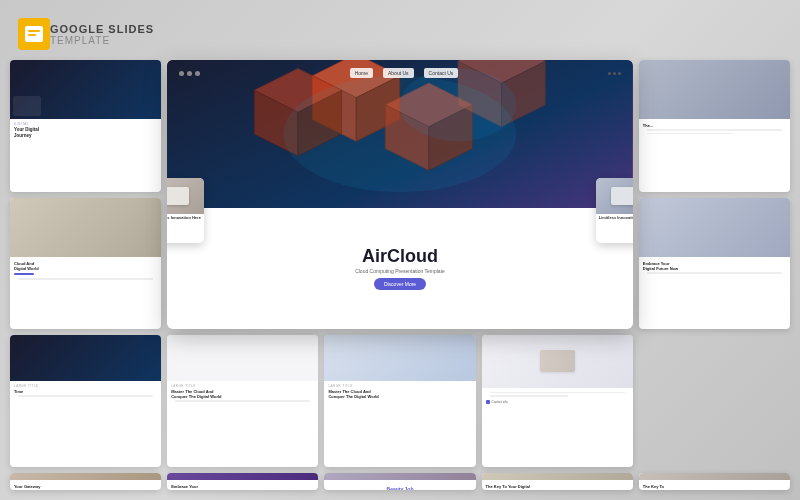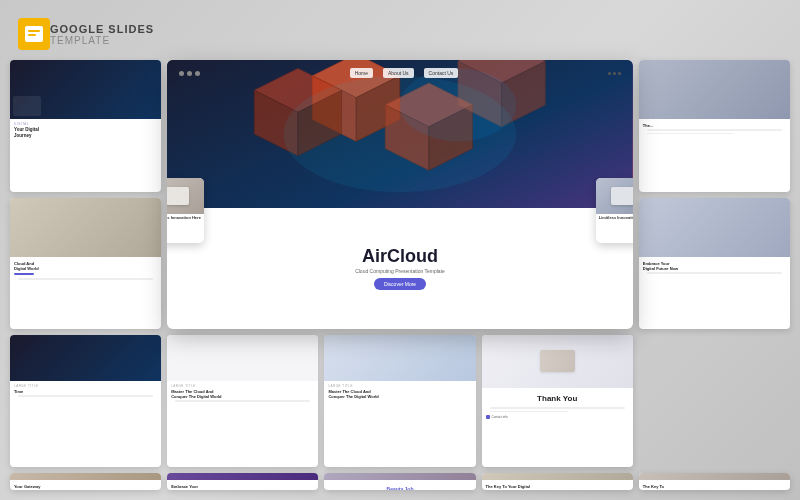--- a/index.html
+++ b/index.html
@@ -448,21 +448,20 @@
       </div>
     </div>
   </div>
 
   <div class="slide slide-thankyou">
     <div class="slide-content">
       <div style="height:40%;background:linear-gradient(135deg,#f0f0f5,#e0e0ea);display:flex;align-items:center;justify-content:center;flex-direction:column;padding:4px;">
         <div style="width:35px;height:22px;background:linear-gradient(135deg,#d8d0c8,#c8c0b8);border-radius:2px;box-shadow:0 1px 3px rgba(0,0,0,0.1);"></div>
       </div>
       <div class="slide-body">
-        <div class="slide-heading thankyou-big" style="font-size:8px;font-weight:900;color:#222;line-height:1.1;">Thank You</div>
         <div class="mini-line"></div>
         <div class="mini-line" style="width:55%;"></div>
         <div style="display:flex;gap:2px;margin-top:2px;">
           <div style="width:4px;height:4px;border-radius:1px;background:#5b5bd6;"></div>
           <div style="font-size:3px;color:#666;">Contact info</div>
         </div>
       </div>
     </div>
   </div>
 

